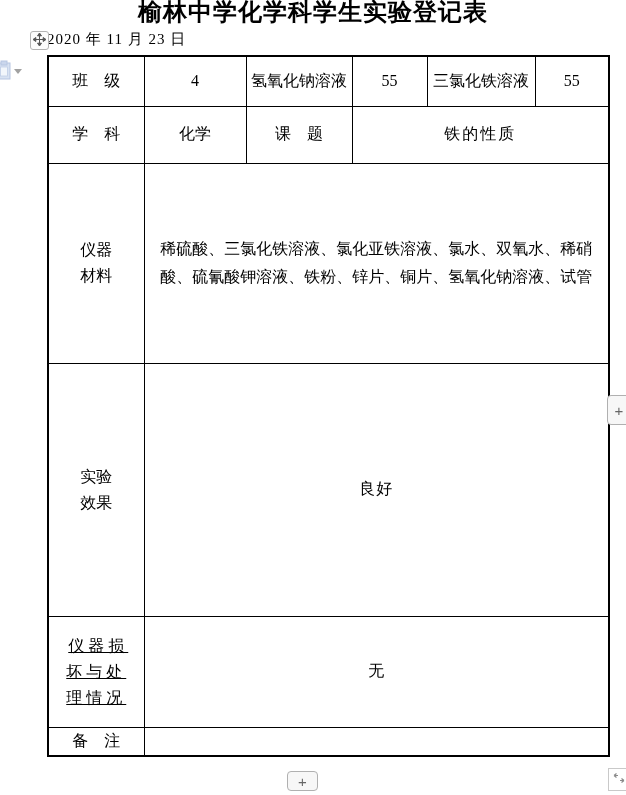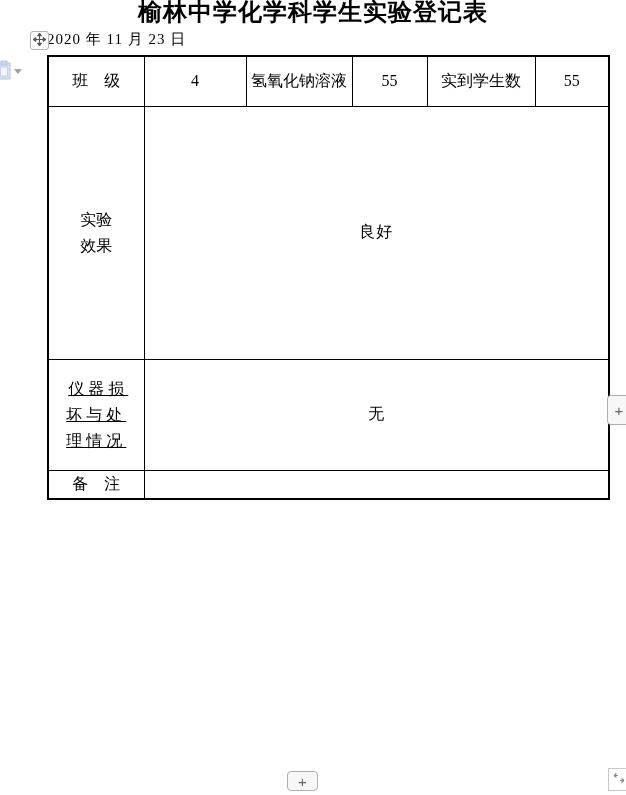--- a/index.html
+++ b/index.html
@@ -103,22 +103,33 @@
     <col style="width:75px">
       <col style="width:108px">
       <col style="width:74px">
   </colgroup>
   <tbody>
       <tr style="height:50px">
     <td>班　级</td>
     <td>4</td>
     <td>氢氧化钠溶液</td>
     <td>55</td>
-    <td>实到学生数</td>
+    <td>三氯化铁溶液</td>
     <td>55</td>
+  </tr>
+  <tr style="height:57px">
+    <td>学　科</td>
+    <td>化学</td>
+    <td>课　题</td>
+    <td class="topic" colspan="3">铁的性质</td>
+  </tr>
+  <tr style="height:200px">
+    <td class="lbl">仪器
+材料</td>
+    <td class="materials" colspan="5">稀硫酸、三氯化铁溶液、氯化亚铁溶液、氯水、双氧水、稀硝酸、硫氰酸钾溶液、铁粉、锌片、铜片、氢氧化钠溶液、试管</td>
   </tr>
   <tr style="height:253px">
     <td class="lbl">实验
 效果</td>
     <td class="effect" colspan="5">良好</td>
   </tr>
   <tr style="height:111px">
     <td class="lbl lbl-damage">仪器损
 坏与处
 理情况</td>

